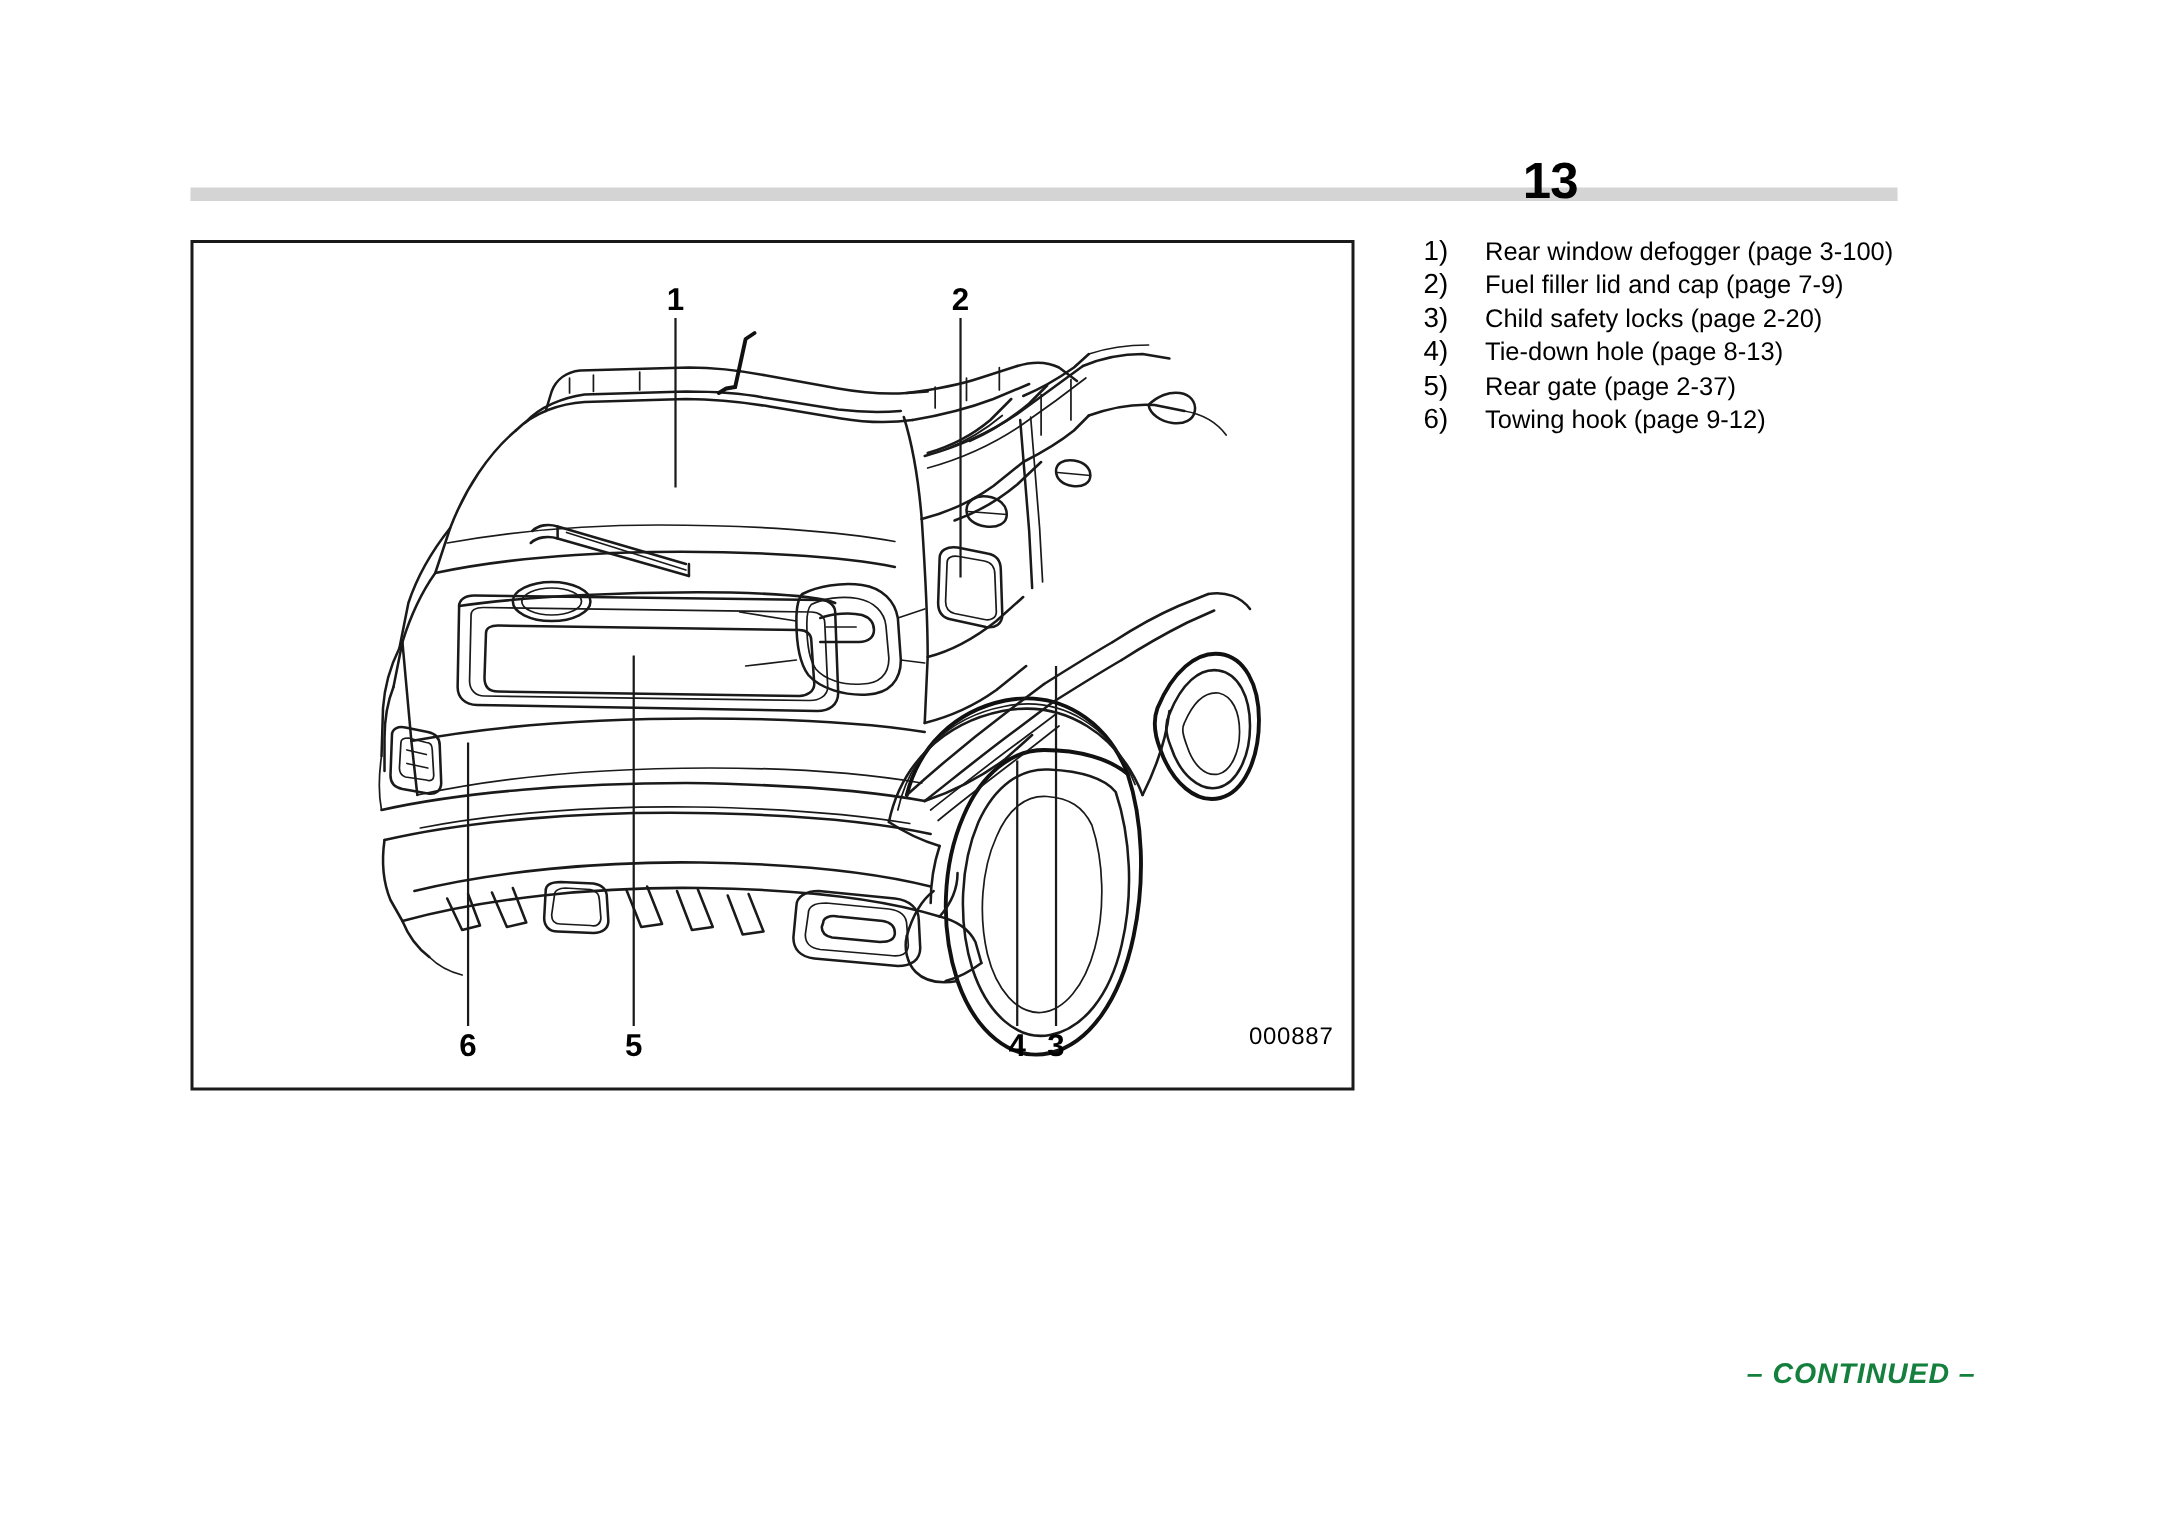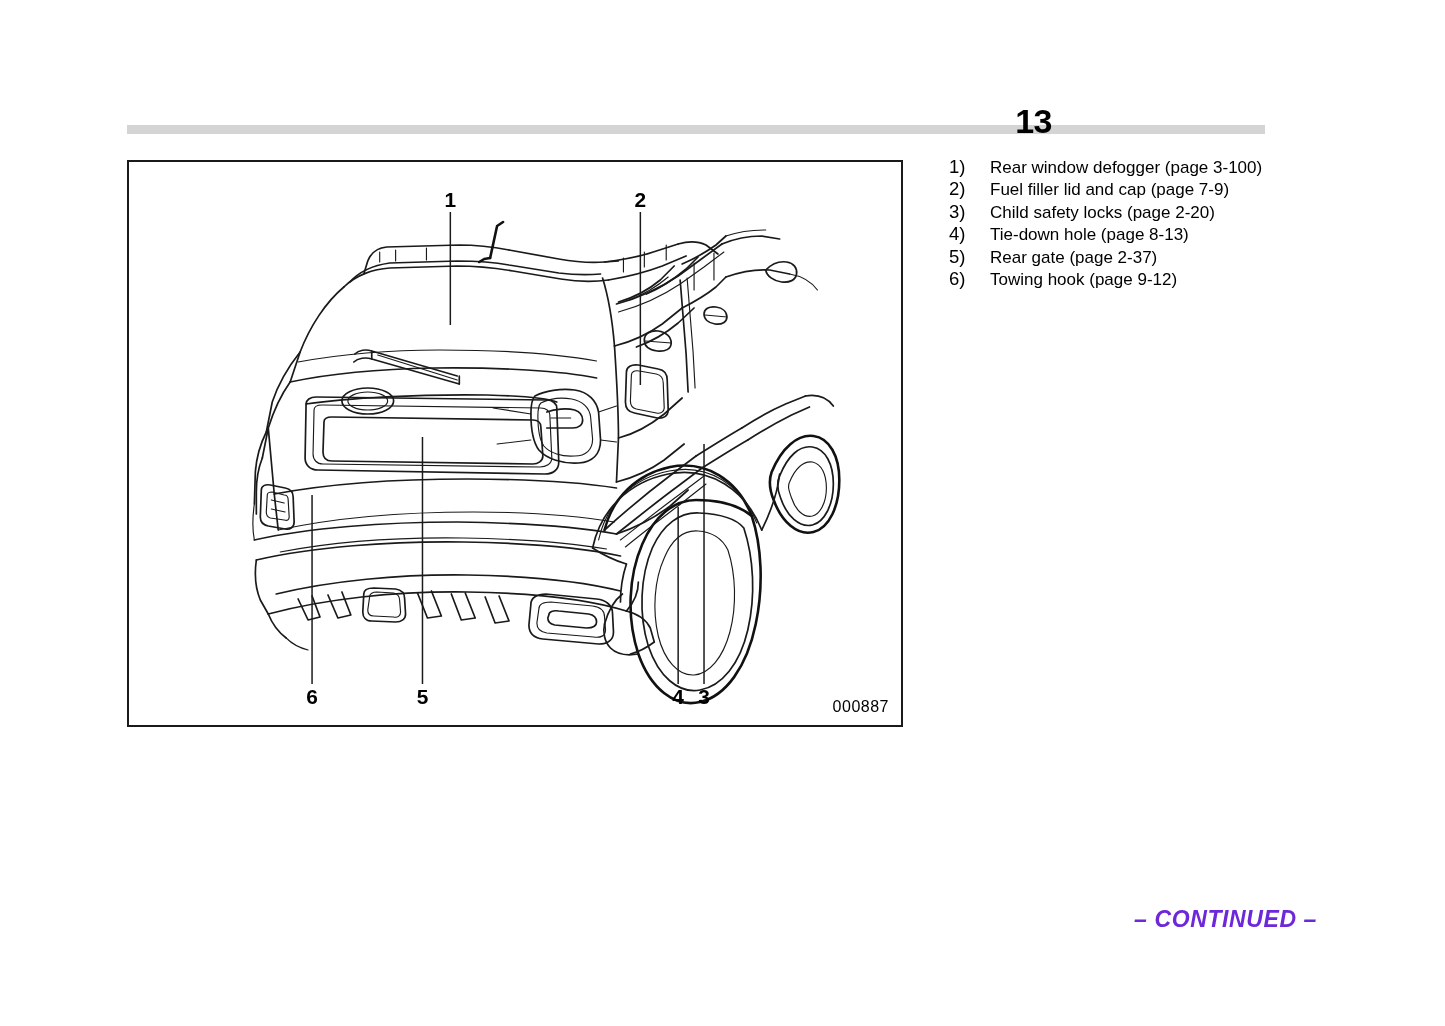--- a/index.html
+++ b/index.html
@@ -59,21 +59,21 @@
     position: absolute;
     left: 0;
     top: 0;
     width: 100%;
     height: 100%;
     display: block;
   }
   #figure-id {
     position: absolute;
     right: 12px;
-    bottom: 9px;
+    bottom: 24px;
     font-size: 16px;
     letter-spacing: 0.5px;
     font-family: "Liberation Sans", sans-serif;
     color: #000;
   }
 
   
   #legend-list {
     position: absolute;
     left: 949px;
@@ -96,25 +96,25 @@
   .legend-text {
     flex: 1 1 auto;
     font-size: 17px;
   }
 
   
   #continued-note {
     position: absolute;
     right: 128px;
     top: 906px;
-    font-size: 23px;
+    font-size: 19px;
     font-weight: bold;
     font-style: italic;
     letter-spacing: 0.6px;
-    color: #6d28d9;
+    color: #15803d;
     text-align: center;
   }
 
   
   .ln {
     fill: none;
     stroke: #1a1a1a;
     stroke-width: 1.7;
     stroke-linecap: round;
     stroke-linejoin: round;

